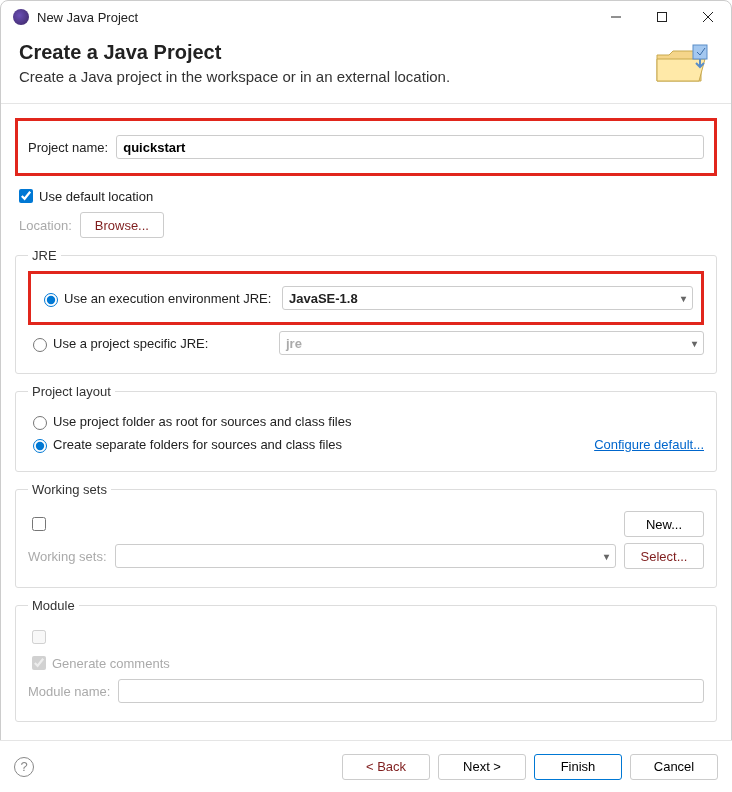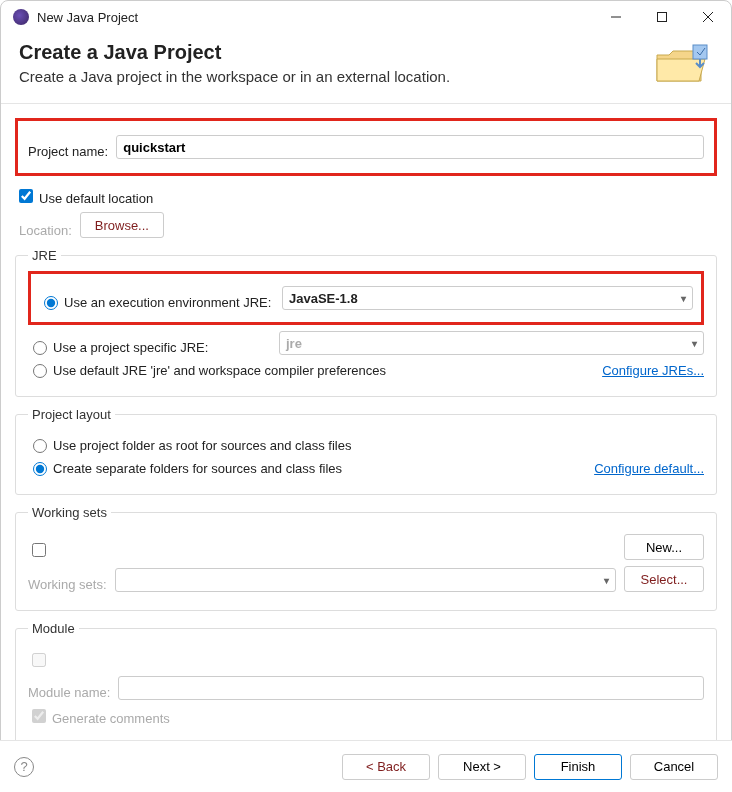--- a/index.html
+++ b/index.html
@@ -8,21 +8,21 @@
     .titlebar .eclipse-icon { width: 16px; height: 16px; border-radius: 50%; background: radial-gradient(circle at 40% 40%, #6a4fb5 0%, #3a2461 100%); margin-right: 8px; }
     .titlebar .title { flex: 1; font-size: 13px; }
     .titlebar .winbtn { width: 46px; height: 32px; display: flex; align-items: center; justify-content: center; color: #222; }
     .header { padding: 8px 20px 14px 18px; display: flex; align-items: flex-start; border-bottom: 1px solid #e5e5e5; }
     .header-text { flex: 1; }
     .header-title { font-size: 20px; font-weight: 600; margin-bottom: 4px; }
     .header-sub { font-size: 15px; color: #333; }
     .folder-icon { width: 60px; height: 48px; position: relative; }
     .content { padding: 14px 14px 0 14px; }
     .red-box { border: 3px solid #e1261c; padding: 8px 10px; margin-bottom: 10px; }
-    .row { display: flex; align-items: flex-end; margin: 6px 0; }
+    .row { display: flex; align-items: center; margin: 6px 0; }
     .row label.field-label { margin-right: 8px; white-space: nowrap; }
     input[type=text], select, .combo { height: 24px; border: 1px solid #ccc; border-radius: 3px; padding: 2px 6px; font-size: 13px; background: #fff; font-weight: bold; }
     input[type=text]:disabled, .combo.disabled { color: #999; background: #fff; }
     input[type=checkbox] { width: 14px; height: 14px; accent-color: #0078d4; margin-right: 6px; }
     input[type=radio] { width: 14px; height: 14px; accent-color: #0078d4; margin-right: 6px; }
     .btn { height: 26px; border: 1px solid #ccc; border-radius: 3px; background: #fff; padding: 0 14px; font-size: 13px; cursor: pointer; min-width: 80px; }
     .btn:disabled { color: #7f1d1d; cursor: default; }
     fieldset { border: 1px solid #ddd; border-radius: 3px; margin: 10px 0 0 0; padding: 8px 12px 12px 12px; }
     legend { font-size: 13px; color: #333; padding: 0 4px; }
     .link { color: #0066cc; text-decoration: underline; cursor: pointer; font-size: 13px; }
@@ -118,25 +118,20 @@
 
     <div class="row">
       <input type="radio" name="jre" style="">
       <label style="width:226px">Use a project specific JRE:</label>
       <div class="combo combo-wrap disabled">
         <span class="muted">jre</span>
         <span class="chev muted">▾</span>
       </div>
     </div>
 
-    <div class="row">
-      <input type="radio" name="jre" style="">
-      <label>Use default JRE 'jre' and workspace compiler preferences</label>
-      <a class="link right-link">Configure JREs...</a>
-    </div>
   </fieldset>
 
   <fieldset>
     <legend>Project layout</legend>
     <div class="row">
       <input type="radio" name="layout" style="">
       <label>Use project folder as root for sources and class files</label>
     </div>
     <div class="row">
       <input type="radio" name="layout" checked="" style="">
@@ -161,26 +156,26 @@
       <button class="btn" disabled="">Select...</button>
     </div>
   </fieldset>
 
   <fieldset>
     <legend>Module</legend>
     <div class="row">
       <input type="checkbox" disabled="" class="checkbox-muted" style="">
     </div>
     <div class="row">
+      <input type="checkbox" checked="" disabled="" class="checkbox-muted" style="">
+      <label class="disabled-label">Generate comments</label>
+    </div>
+    <div class="row">
       <label class="field-label disabled-label">Module name:</label>
       <input type="text" disabled="" style="flex: 1 1 0%;">
-    </div>
-    <div class="row">
-      <input type="checkbox" checked="" disabled="" class="checkbox-muted" style="">
-      <label class="disabled-label">Generate comments</label>
     </div>
   </fieldset>
 
 </div>
 
 <div class="info-row">
   <div class="info-icon">i</div>
   <div>The default compiler compliance level for the current workspace is 17. The new project will use a project specific compiler</div>
 </div>
 

